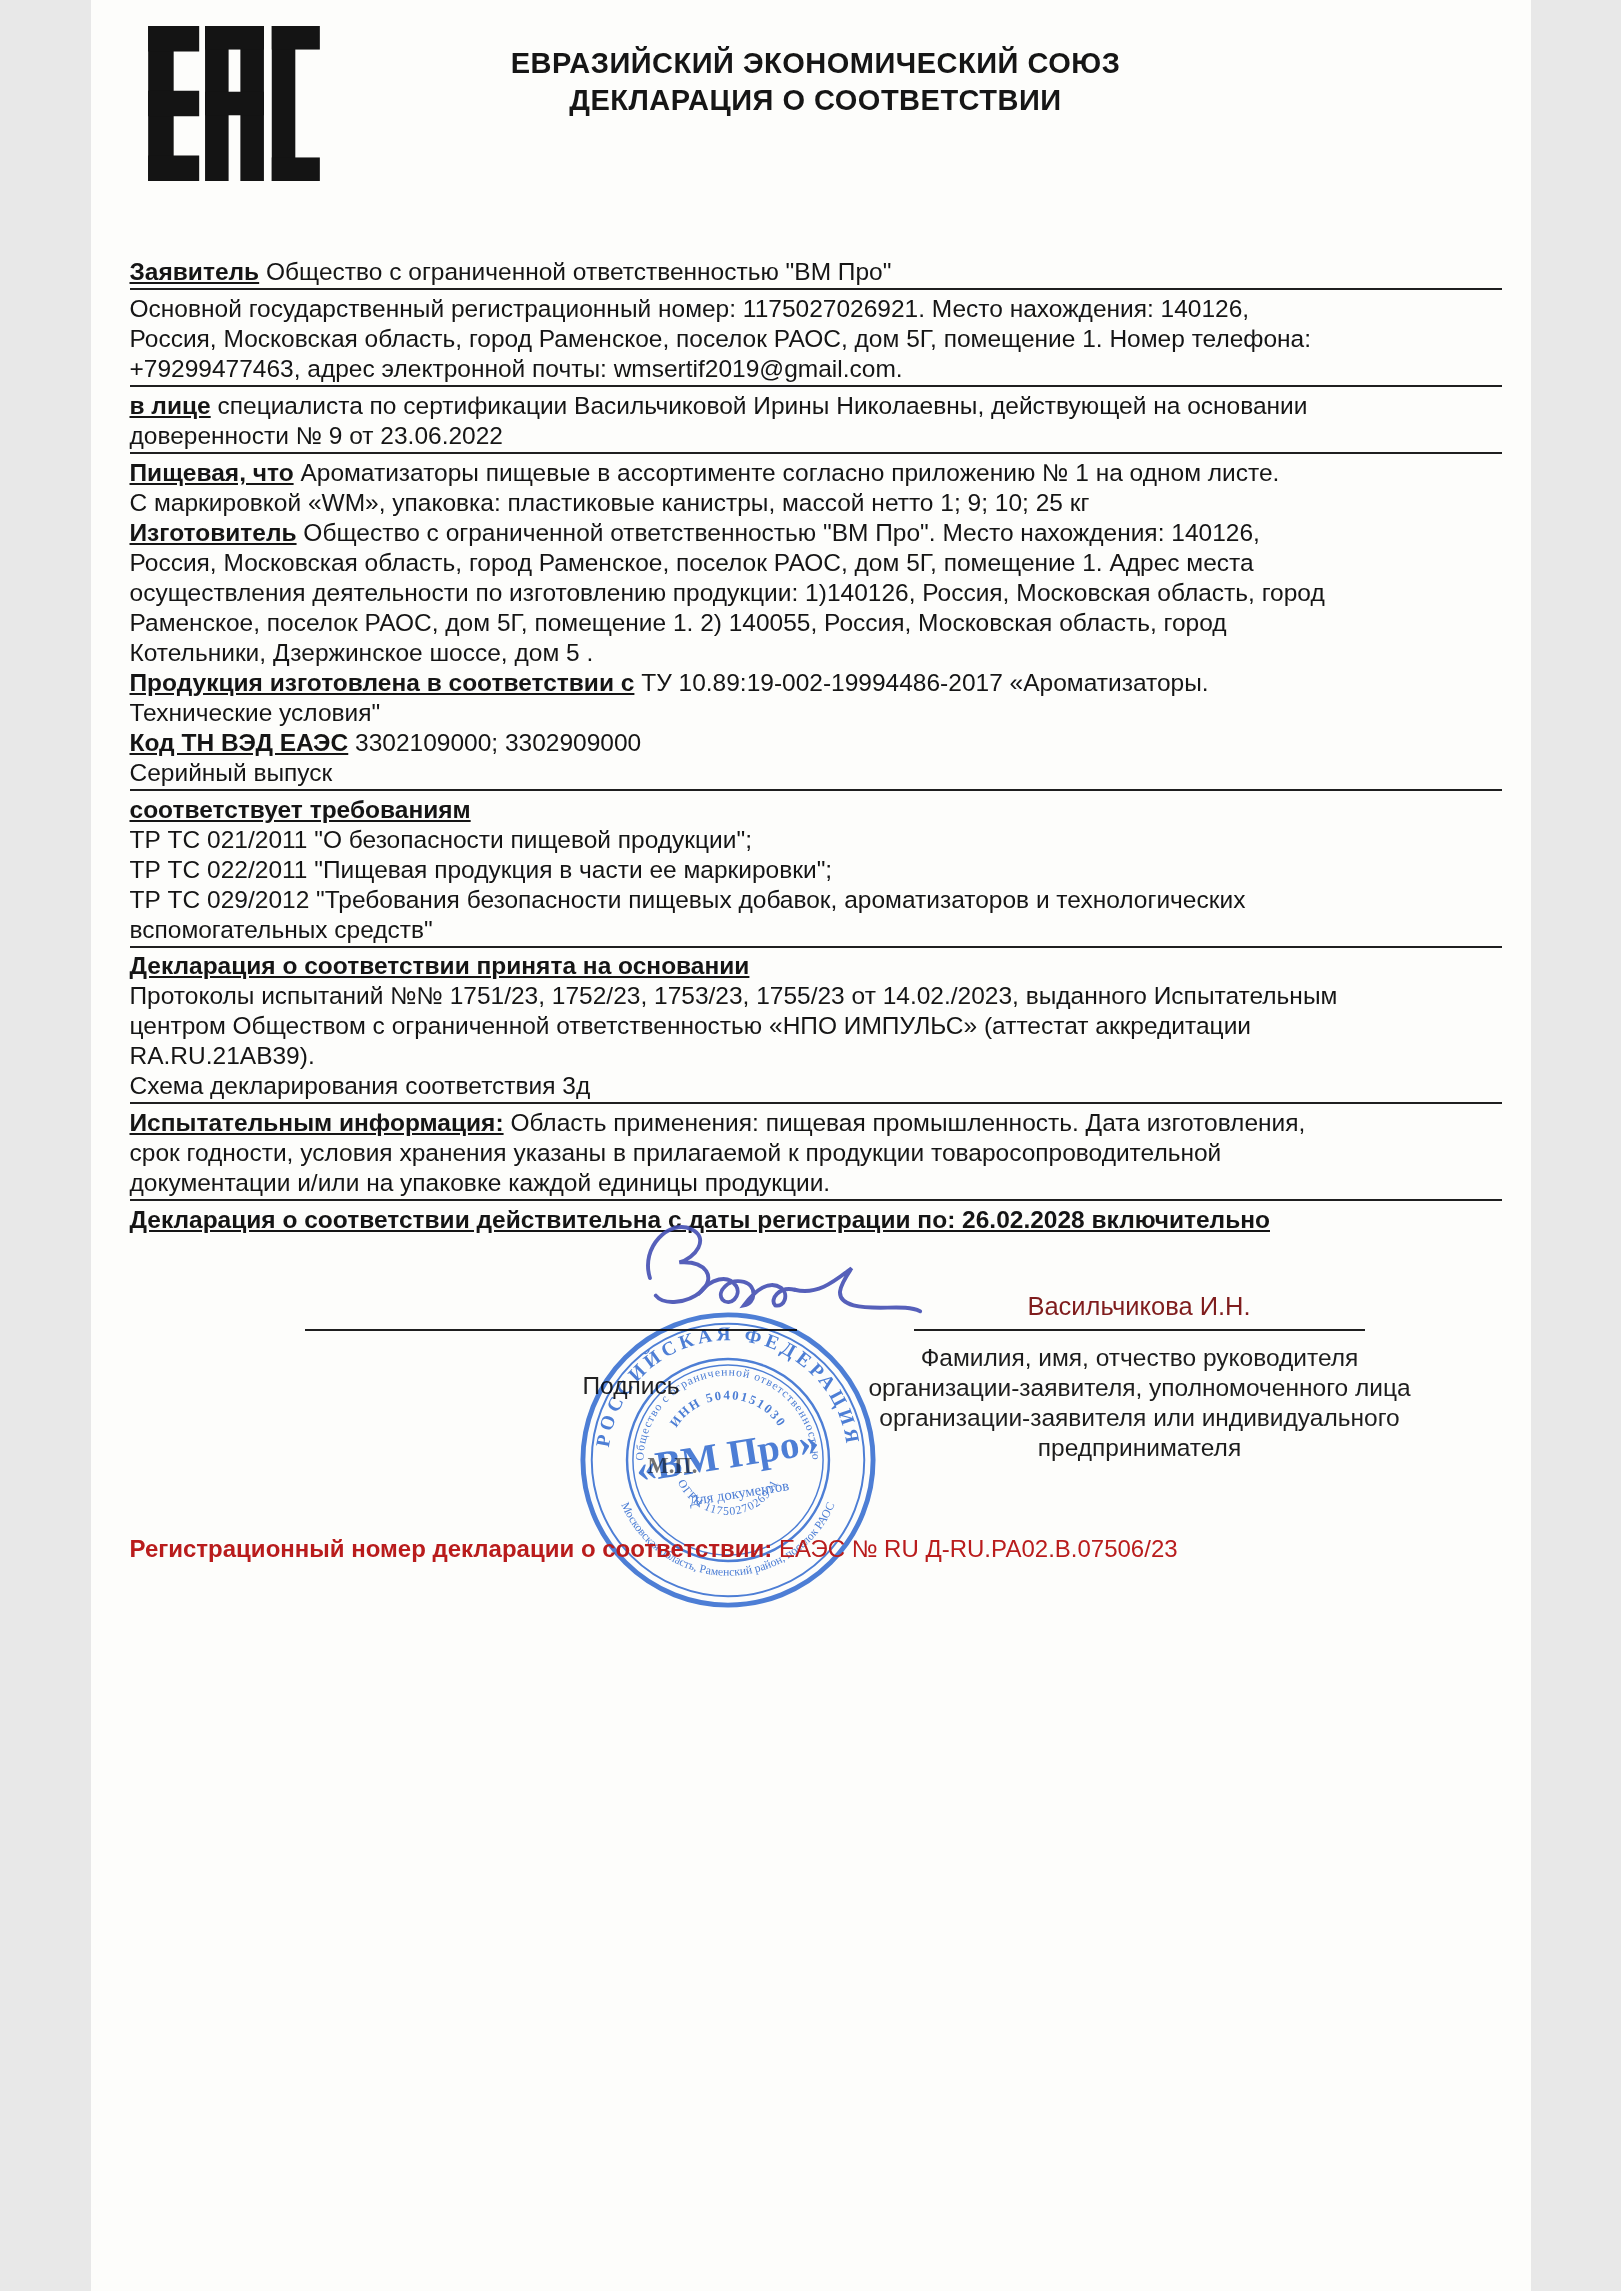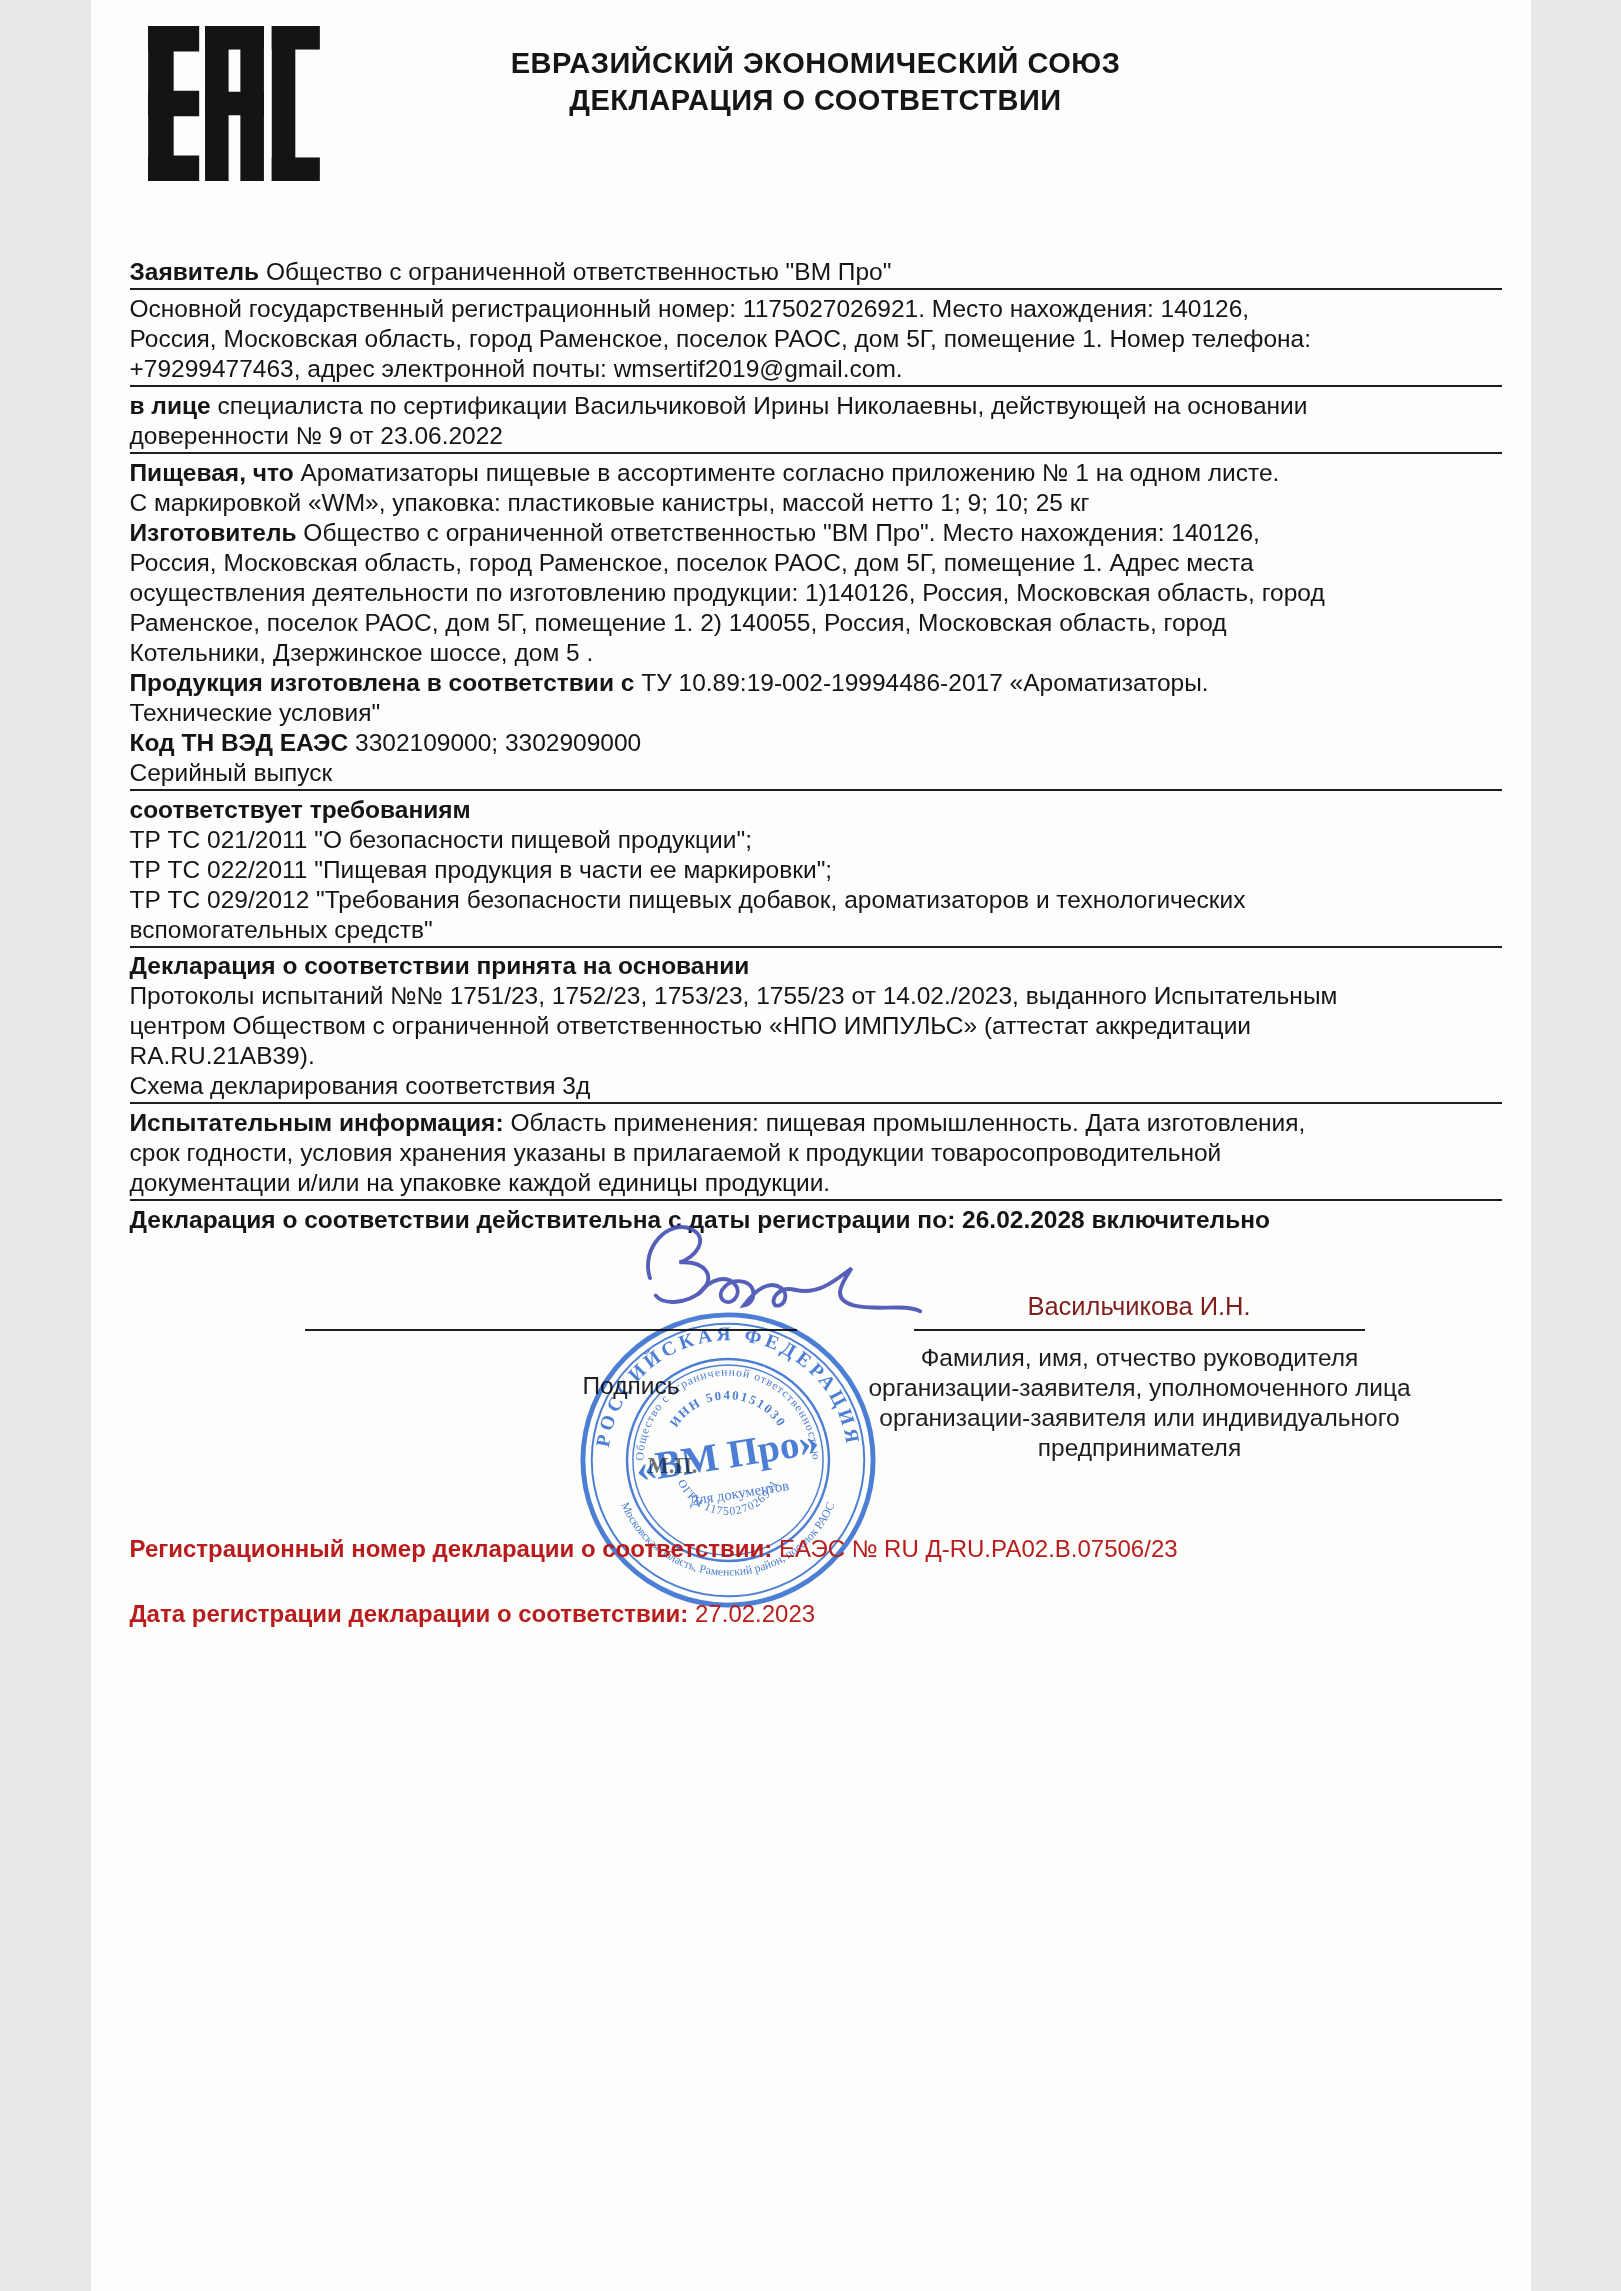--- a/index.html
+++ b/index.html
@@ -19,21 +19,21 @@
     position:absolute;left:137px;top:45px;width:1176px;
     text-align:center;font-weight:bold;font-size:29px;line-height:37px;
     letter-spacing:0.5px;color:#161616;
   }
   
   .doc-body{
     position:absolute;left:39px;top:257px;width:1372px;
     font-size:24.5px;line-height:30px;color:#151515;
   }
   .dline{min-height:30px;white-space:normal;}
-  .dline b{font-weight:bold;}
+  .dline b{font-weight:bold;text-decoration:underline;}
   .dline.u{border-bottom:2px solid #1f1f1f;padding-bottom:1px;margin-bottom:3.9px;}
   
   .sig-line-left{position:absolute;left:214px;top:1329px;width:492px;border-top:2px solid #1f1f1f;}
   .sig-line-right{position:absolute;left:823px;top:1329px;width:451px;border-top:2px solid #1f1f1f;}
   .head-name{position:absolute;left:823px;top:1292px;width:451px;text-align:center;font-size:25.5px;color:#7f1d1d;}
   .sig-caption{
     position:absolute;left:765px;top:1343px;width:568px;text-align:center;
     font-size:24.5px;line-height:30px;color:#1d1d1d;
   }
   .podpis-label{position:absolute;left:492px;top:1372px;font-size:24.5px;color:#222;}
@@ -165,18 +165,15 @@
       <g transform="rotate(-9 152 152)">
         <text x="152" y="160" text-anchor="middle" font-size="40" font-weight="bold">«ВМ Про»</text>
         <text x="158" y="192" text-anchor="middle" font-size="15">Для документов</text>
       </g>
     </g>
   </svg>
 
   <div class="footer-row row-reg">
     <b>Регистрационный номер декларации о соответствии:</b><span> ЕАЭС № RU Д-RU.РА02.В.07506/23</span>
   </div>
-  <div class="footer-row row-date">
-    <b>Дата регистрации декларации о соответствии:</b><span> 27.02.2023</span>
-  </div>
 
 </div>
 
 
 </body></html>

